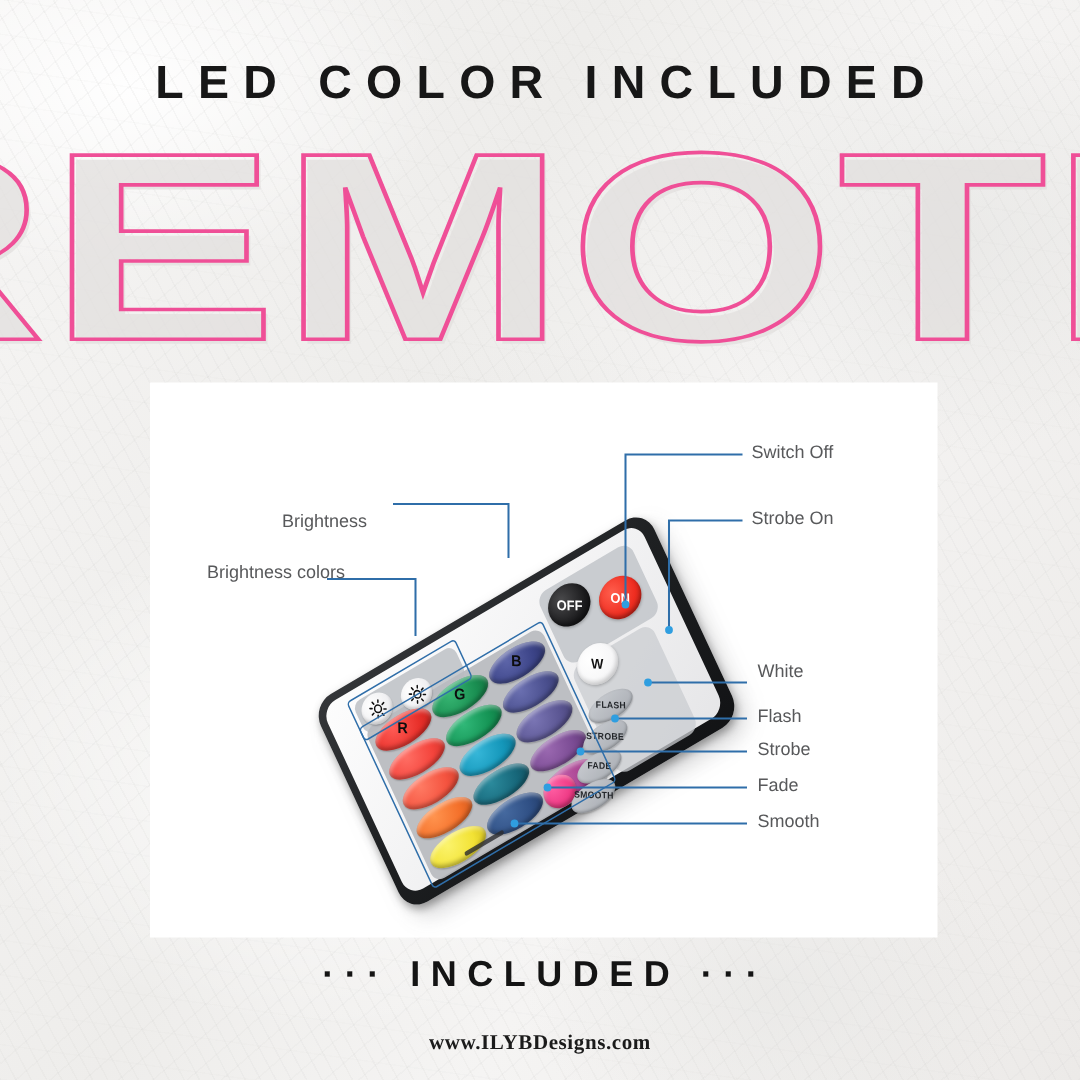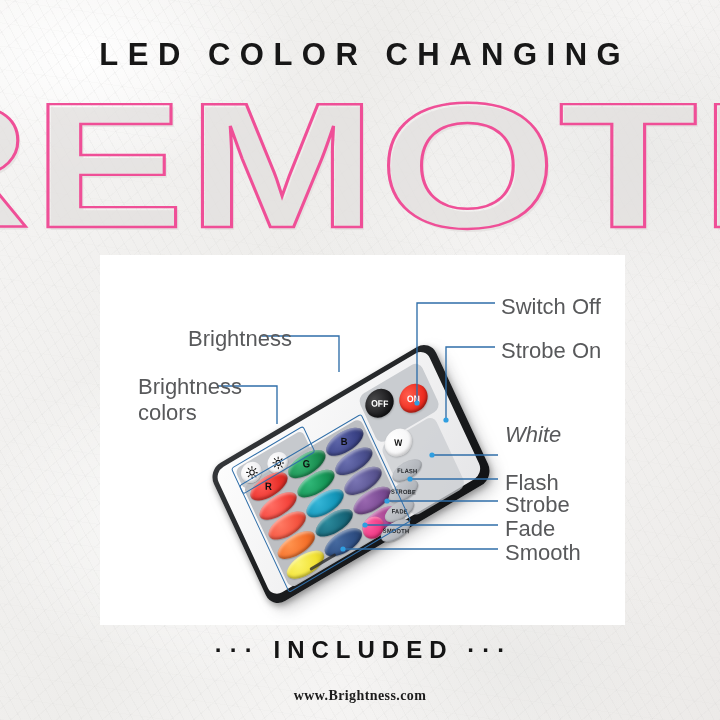--- a/index.html
+++ b/index.html
@@ -172,21 +172,21 @@
   .hl-box{ position:absolute; border:1.4px solid #2f6ea9; border-radius:3px; }
   #hl-colors{ left:17px; top:24px; width:142px; height:118px; }
   #hl-bright{ left:17px; top:5px;  width:84px;  height:29px; }
 
   
   #slit{ position:absolute; left:46px; bottom:4px; width:30px; height:3px;
          background:#2a2c2f; border-radius:2px; opacity:.8; }
 
   
   .ann-label{
-    position:absolute; color:#58595b; font-size:22px; line-height:1.18;
+    position:absolute; color:#58595b; font-size:12px; line-height:1.18;
     font-family:"Liberation Sans", sans-serif; white-space:nowrap;
   }
   .ann-label.two-line{ white-space:normal; text-align:center; width:105px; }
 
   #svg-leaders{ position:absolute; left:0; top:0; width:720px; height:720px; pointer-events:none; }
   .leader{ stroke:#2f6ea9; stroke-width:1.35; fill:none; }
   .dotmark{ fill:#2f9ee0; }
 
   
   #included{
@@ -199,21 +199,21 @@
     position:absolute; top:688px; left:0; width:720px; text-align:center;
     font-size:14px; color:#1b1b1b; letter-spacing:.4px;
     font-family:"Liberation Serif", serif; font-weight:bold;
   }
 </style>
 </head>
 <body>
 
 <div id="paper-texture"></div>
 
-<div id="headline">LED COLOR CHANGING</div>
+<div id="headline">LED COLOR INCLUDED</div>
 
 <div id="remote-word-wrap">
   <div id="remote-word">REMOTE</div>
 </div>
 
 <div id="product-card"></div>
 
 <div id="remote-device">
   <div class="remote-shadow"></div>
   <div class="remote-body">
@@ -337,24 +337,24 @@
   <path class="leader" d="M498,501 H389"></path>
   <circle class="dotmark" cx="387" cy="501" r="2.6"></circle>
 
   <path class="leader" d="M498,525 H367"></path>
   <circle class="dotmark" cx="365" cy="525" r="2.6"></circle>
 
   <path class="leader" d="M498,549 H345"></path>
   <circle class="dotmark" cx="343" cy="549" r="2.6"></circle>
 </svg>
 
-<div class="ann-label" style="left:188px; top:326px;">Brightness</div>
+<div class="ann-label" style="left:188px; top:340px;">Brightness</div>
 <div class="ann-label two-line" style="left:138px; top:374px; text-align:left;">Brightness colors</div>
 <div class="ann-label" style="left:501px; top:294px;">Switch Off</div>
 <div class="ann-label" style="left:501px; top:338px;">Strobe On</div>
-<div class="ann-label" style="left:505px; top:422px;font-style:italic;">White</div>
+<div class="ann-label" style="left:505px; top:440px;">White</div>
 <div class="ann-label" style="left:505px; top:470px;">Flash</div>
 <div class="ann-label" style="left:505px; top:492px;">Strobe</div>
 <div class="ann-label" style="left:505px; top:516px;">Fade</div>
 <div class="ann-label" style="left:505px; top:540px;">Smooth</div>
 
 <div id="included">···  INCLUDED  ···</div>
-<div id="footer-url">www.Brightness.com</div>
+<div id="footer-url">www.ILYBDesigns.com</div>
 
 </body></html>

